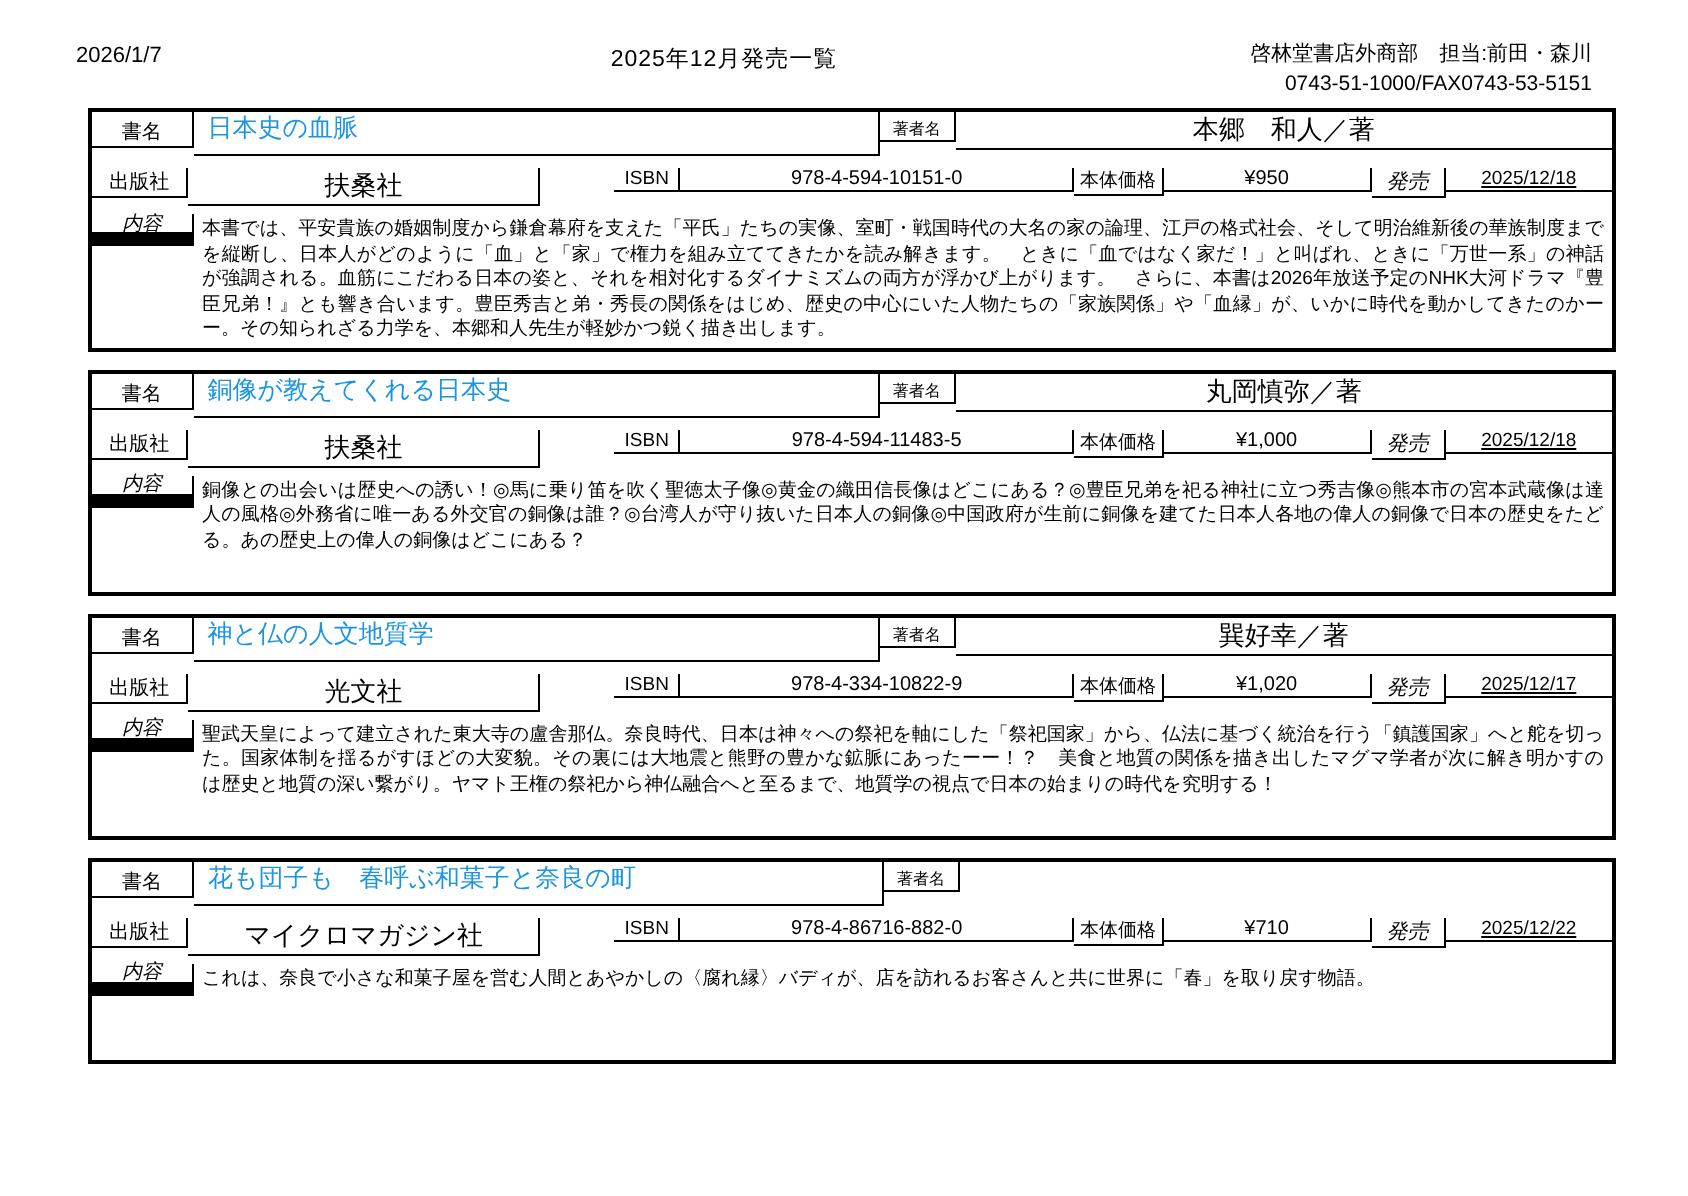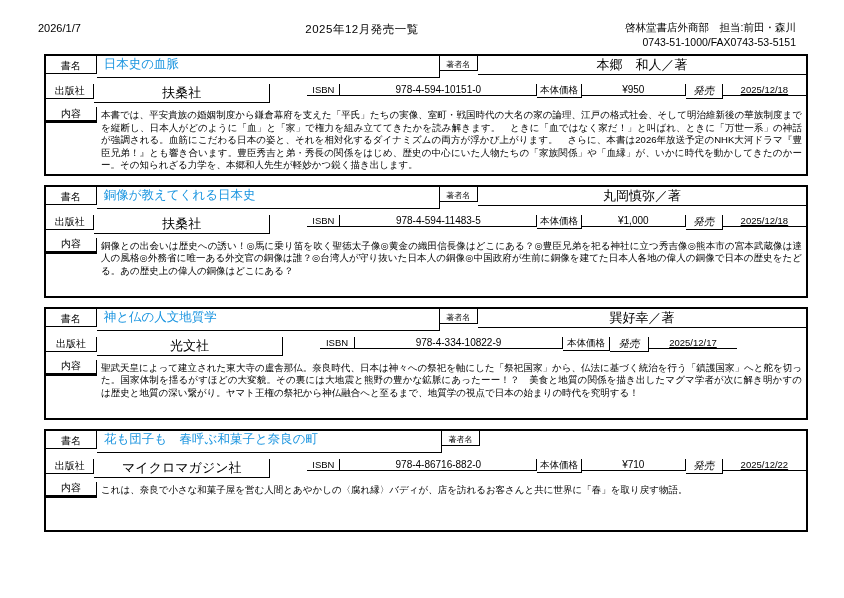--- a/index.html
+++ b/index.html
@@ -68,24 +68,25 @@
   .c-price { width:110px; font-size:10px; }
   .c-rellbl { width:39px; font-size:10.5px;font-style:italic; }
   .c-date { width:88px; font-size:9.5px;text-decoration:underline; }
 
   
   .content-row { min-height:58px; display:flex; align-items:stretch; }
   .c-desclbl {
     width:51px;
     height:16px;
     border-right:1px solid #000;
-    border-bottom:3px solid #000000;
+    border-bottom:7px solid #000000;
     display:flex; align-items:center; justify-content:center;
     font-size:10px;
     flex:none;
+    font-style:italic;
   }
   .c-desc {
     flex:1;
     font-size:9.5px;
     line-height:1.32;
     padding:2px 4px 2px 4px;
     text-align:justify;
   }
   .content-row.short { min-height:48px; }
 </style>
@@ -155,20 +156,21 @@
       <div class="cell c-title">神と仏の人文地質学</div>
       <div class="cell c-authlbl">著者名</div>
       <div class="cell c-author last">巽好幸／著</div>
     </div>
     <div class="trow pub-row">
       <div class="cell c-publbl">出版社</div>
       <div class="cell c-pub">光文社</div>
       <div class="cell c-isbnlbl">ISBN</div>
       <div class="cell c-isbn">978-4-334-10822-9</div>
       <div class="cell c-pricelbl">本体価格</div>
+      <div class="cell c-price">¥1,020</div>
       <div class="cell c-rellbl">発売</div>
       <div class="cell c-date last">2025/12/17</div>
     </div>
     <div class="content-row">
       <div class="c-desclbl">内容</div>
       <div class="c-desc">聖武天皇によって建立された東大寺の盧舎那仏。奈良時代、日本は神々への祭祀を軸にした「祭祀国家」から、仏法に基づく統治を行う「鎮護国家」へと舵を切った。国家体制を揺るがすほどの大変貌。その裏には大地震と熊野の豊かな鉱脈にあったーー！？　美食と地質の関係を描き出したマグマ学者が次に解き明かすのは歴史と地質の深い繋がり。ヤマト王権の祭祀から神仏融合へと至るまで、地質学の視点で日本の始まりの時代を究明する！</div>
     </div>
   </div>
 
   <div class="book-table">

